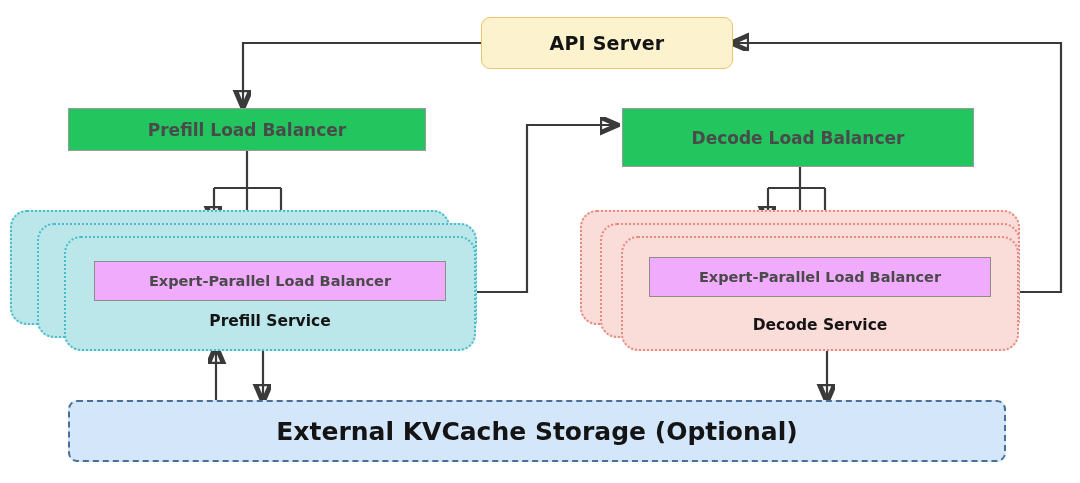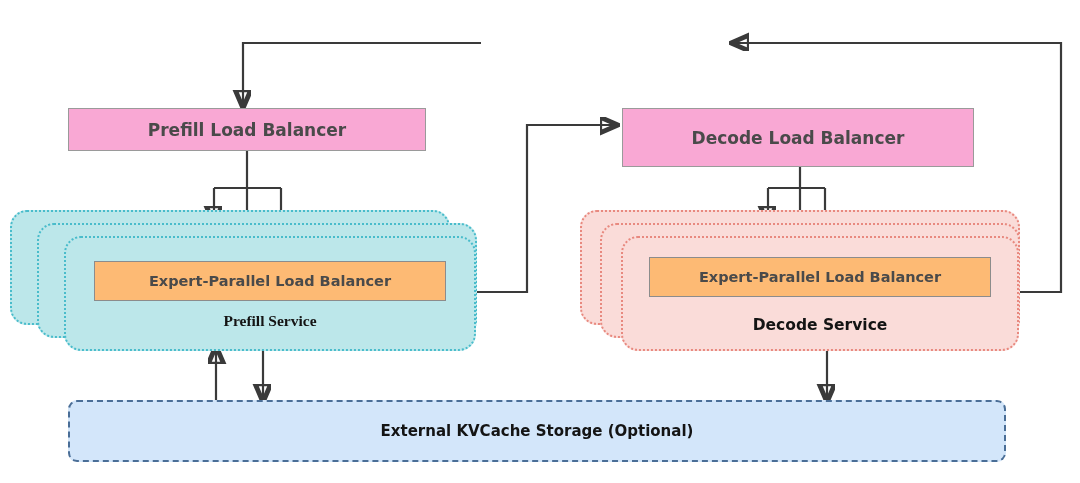--- a/index.html
+++ b/index.html
@@ -48,21 +48,21 @@
     border: 1.6px solid #E8C66A;
     border-radius: 9px;
     font-weight: bold;
     font-size: 19px;
     color: #141414;
     letter-spacing: .2px;
     z-index: 12;
   }
   
   .lb-box {
-    background: #f9a8d4;
+    background: #22c55e;
     border: 1.5px solid #9A9A9A;
     font-weight: bold;
     font-size: 17px;
     color: #4A4A4A;
     z-index: 12;
     text-align: center;
   }
   
   .stack {
     position: absolute;
@@ -83,41 +83,41 @@
   }
   .card-front {
     display: flex;
     flex-direction: column;
     align-items: center;
     justify-content: center;
   }
   
   .ep-lb {
     box-sizing: border-box;
-    background: #fdba74;
+    background: #f0abfc;
     border: 1.5px solid #8C8C8C;
     display: flex;
     align-items: center;
     justify-content: center;
     font-weight: bold;
     font-size: 14.5px;
     color: #4A4A4A;
   }
   .service-label {
     font-weight: bold;
     font-size: 15.5px;
     color: #141414;
   }
   
   .kvcache {
     background: #D3E6FA;
     border: 2px dashed #4A6E97;
     border-radius: 9px;
     font-weight: bold;
-    font-size: 15px;
+    font-size: 25px;
     color: #141414;
     z-index: 8;
   }
 </style>
 </head>
 <body>
 
 <div id="canvas">
 
   <svg id="edges" viewBox="0 0 1080 483">
@@ -142,37 +142,40 @@
     <path d="M 825,188 L 825,250" marker-end="url(#arrow)"></path>
 
     <path d="M 1018,292 L 1061,292 L 1061,43 L 733,43" marker-end="url(#arrow)"></path>
 
     <path d="M 216,400 L 216,348" marker-end="url(#arrow)"></path>
     <path d="M 263,348 L 263,400" marker-end="url(#arrow)"></path>
 
     <path d="M 827,348 L 827,400" marker-end="url(#arrow)"></path>
   </svg>
 
+  <div class="node api-server" style="left:481px; top:17px; width:252px; height:52px;">
+    <span>API Server</span>
+  </div>
 
   <div class="node lb-box" style="left:68px; top:108px; width:358px; height:43px;">
     <span>Prefill Load Balancer</span>
   </div>
 
   <div class="node lb-box" style="left:622px; top:108px; width:352px; height:59px;">
     <span>Decode Load Balancer</span>
   </div>
 
   <div class="stack" style="left:0px; top:0px;">
     <div class="card prefill" style="left:10px; top:210px; width:440px; height:115px;"></div>
     <div class="card prefill" style="left:37px; top:223px; width:440px; height:115px;"></div>
     <div class="card prefill card-front" style="left:64px; top:236px; width:412px; height:115px;">
       <div class="ep-lb" style="width:352px; height:40px; margin-top:4px;">
         <span>Expert-Parallel Load Balancer</span>
       </div>
-      <div class="service-label" style="margin-top:11px;font-family:Liberation Serif, serif;">Prefill Service</div>
+      <div class="service-label" style="margin-top:11px;">Prefill Service</div>
     </div>
   </div>
 
   <div class="stack" style="left:0px; top:0px;">
     <div class="card decode" style="left:580px; top:210px; width:440px; height:115px;"></div>
     <div class="card decode" style="left:600px; top:223px; width:420px; height:115px;"></div>
     <div class="card decode card-front" style="left:621px; top:236px; width:398px; height:115px;">
       <div class="ep-lb" style="width:342px; height:40px; margin-top:4px;">
         <span>Expert-Parallel Load Balancer</span>
       </div>

